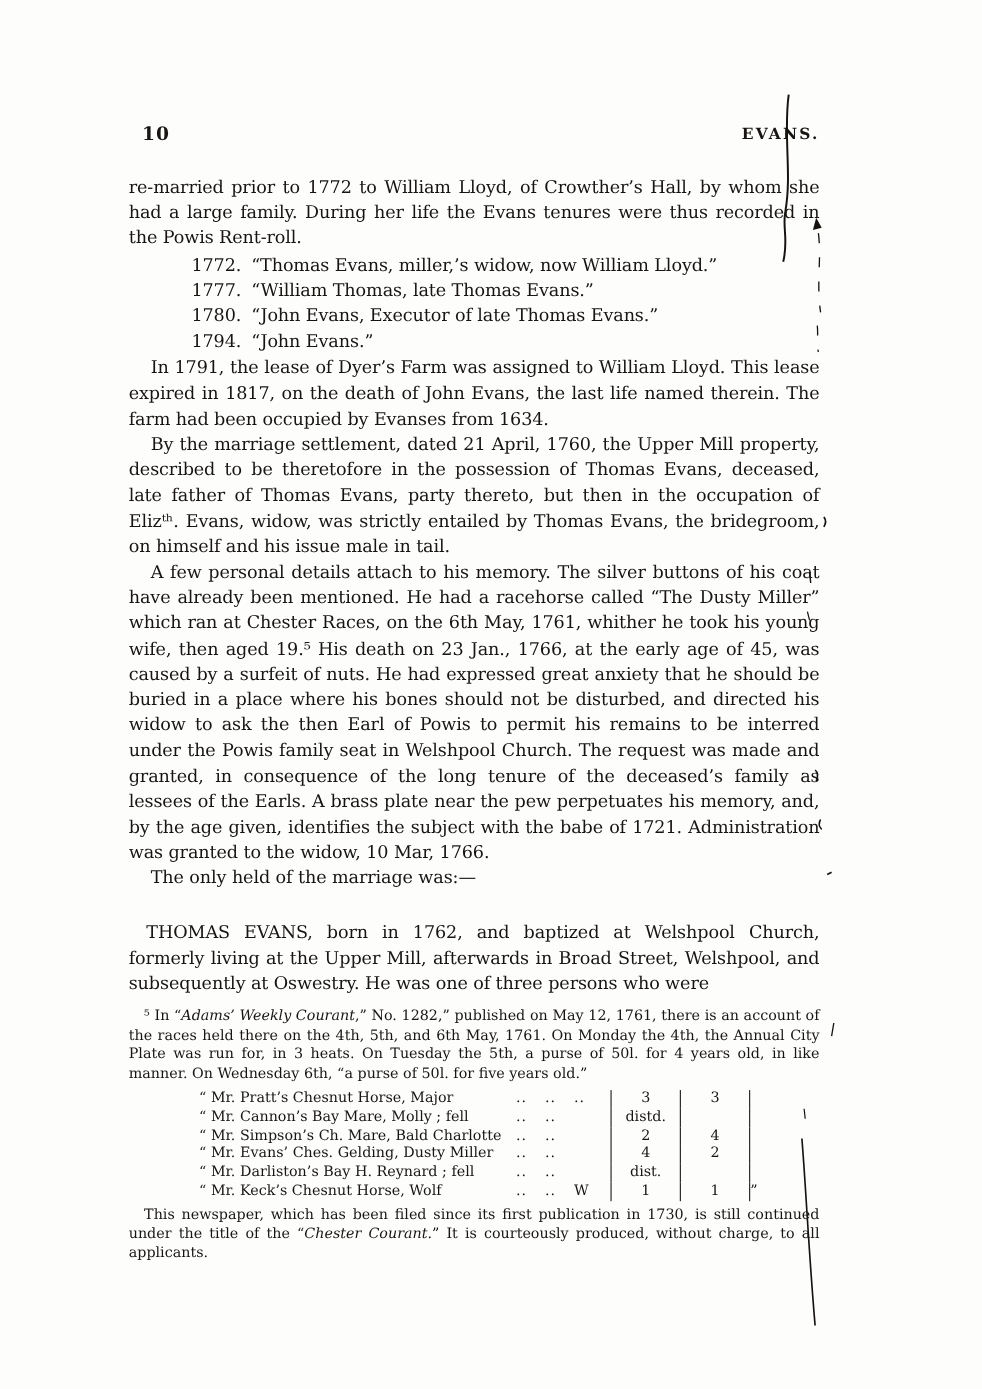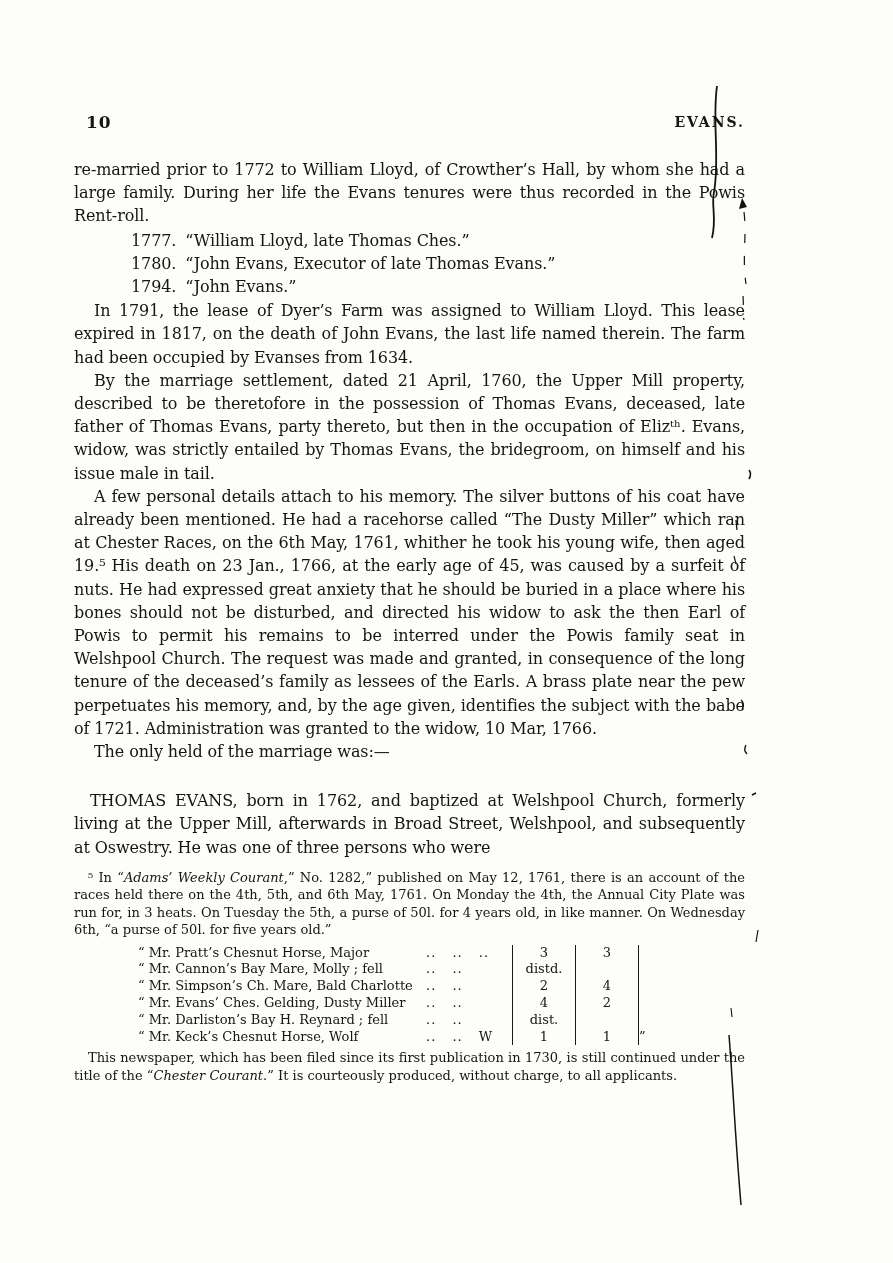--- a/index.html
+++ b/index.html
@@ -9,21 +9,21 @@
   }
   .page {
     position: relative;
     width: 893px;
     height: 1263px;
     background: #fdfdfc;
     color: #171412;
     font-family: "DejaVu Serif", "Liberation Serif", serif;
     overflow: hidden;
     box-sizing: border-box;
-    padding: 112px 148px 0 74px;
+    padding: 112px 148px 0 117px;
   }
   
   .page-header {
     position: relative;
     height: 24px;
     margin-bottom: 22px;
   }
   .page-number {
     position: absolute;
     left: 12px;
@@ -112,21 +112,24 @@
     <span class="page-number">10</span>
     <span class="running-title">EVANS.</span>
   </header>
 
   <main class="body-text">
 
     <p class="para no-indent">re-married prior to 1772 to William Lloyd, of Crowther’s Hall, by whom she had a large family.  During her life the Evans tenures were thus recorded in the Powis Rent-roll.</p>
 
     <div class="rent-roll">
       <div class="rent-row">
-        <span class="rr-year">1777.</span><span class="rr-entry">“William Lloyd, late Thomas Ches.”</span>
+        <span class="rr-year">1772.</span><span class="rr-entry">“Thomas Evans, miller,’s widow, now William Lloyd.”</span>
+      </div>
+      <div class="rent-row">
+        <span class="rr-year">1777.</span><span class="rr-entry">“William Thomas, late Thomas Evans.”</span>
       </div>
       <div class="rent-row">
         <span class="rr-year">1780.</span><span class="rr-entry">“John Evans, Executor of late Thomas Evans.”</span>
       </div>
       <div class="rent-row">
         <span class="rr-year">1794.</span><span class="rr-entry">“John Evans.”</span>
       </div>
     </div>
 
     <p class="para">In 1791, the lease of Dyer’s Farm was assigned to William Lloyd. This lease expired in 1817, on the death of John Evans, the last life named therein.  The farm had been occupied by Evanses from 1634.</p>

